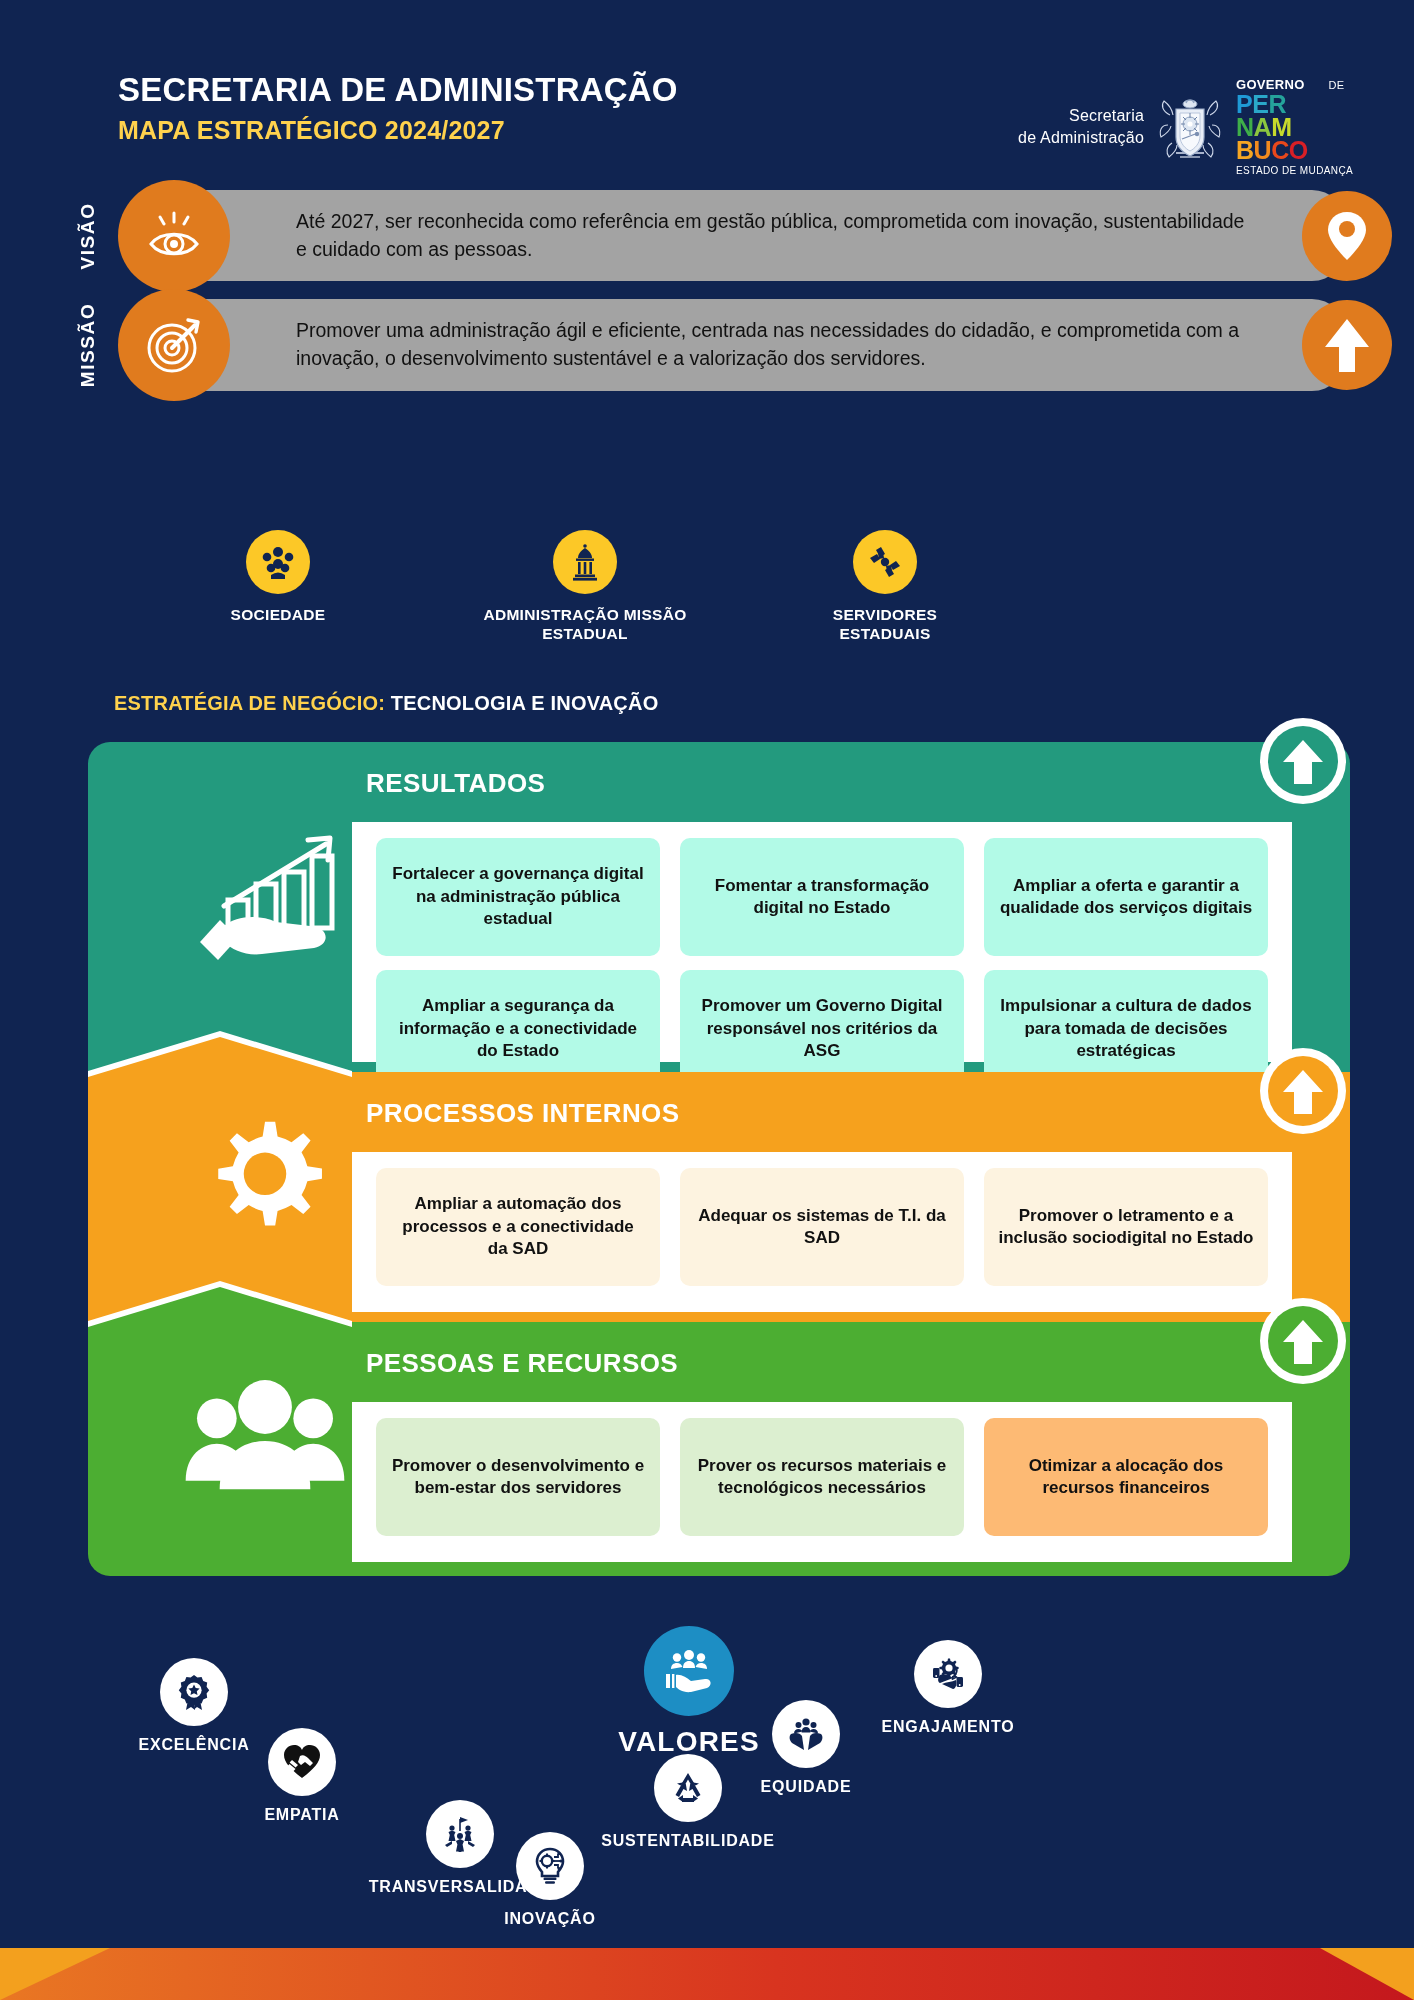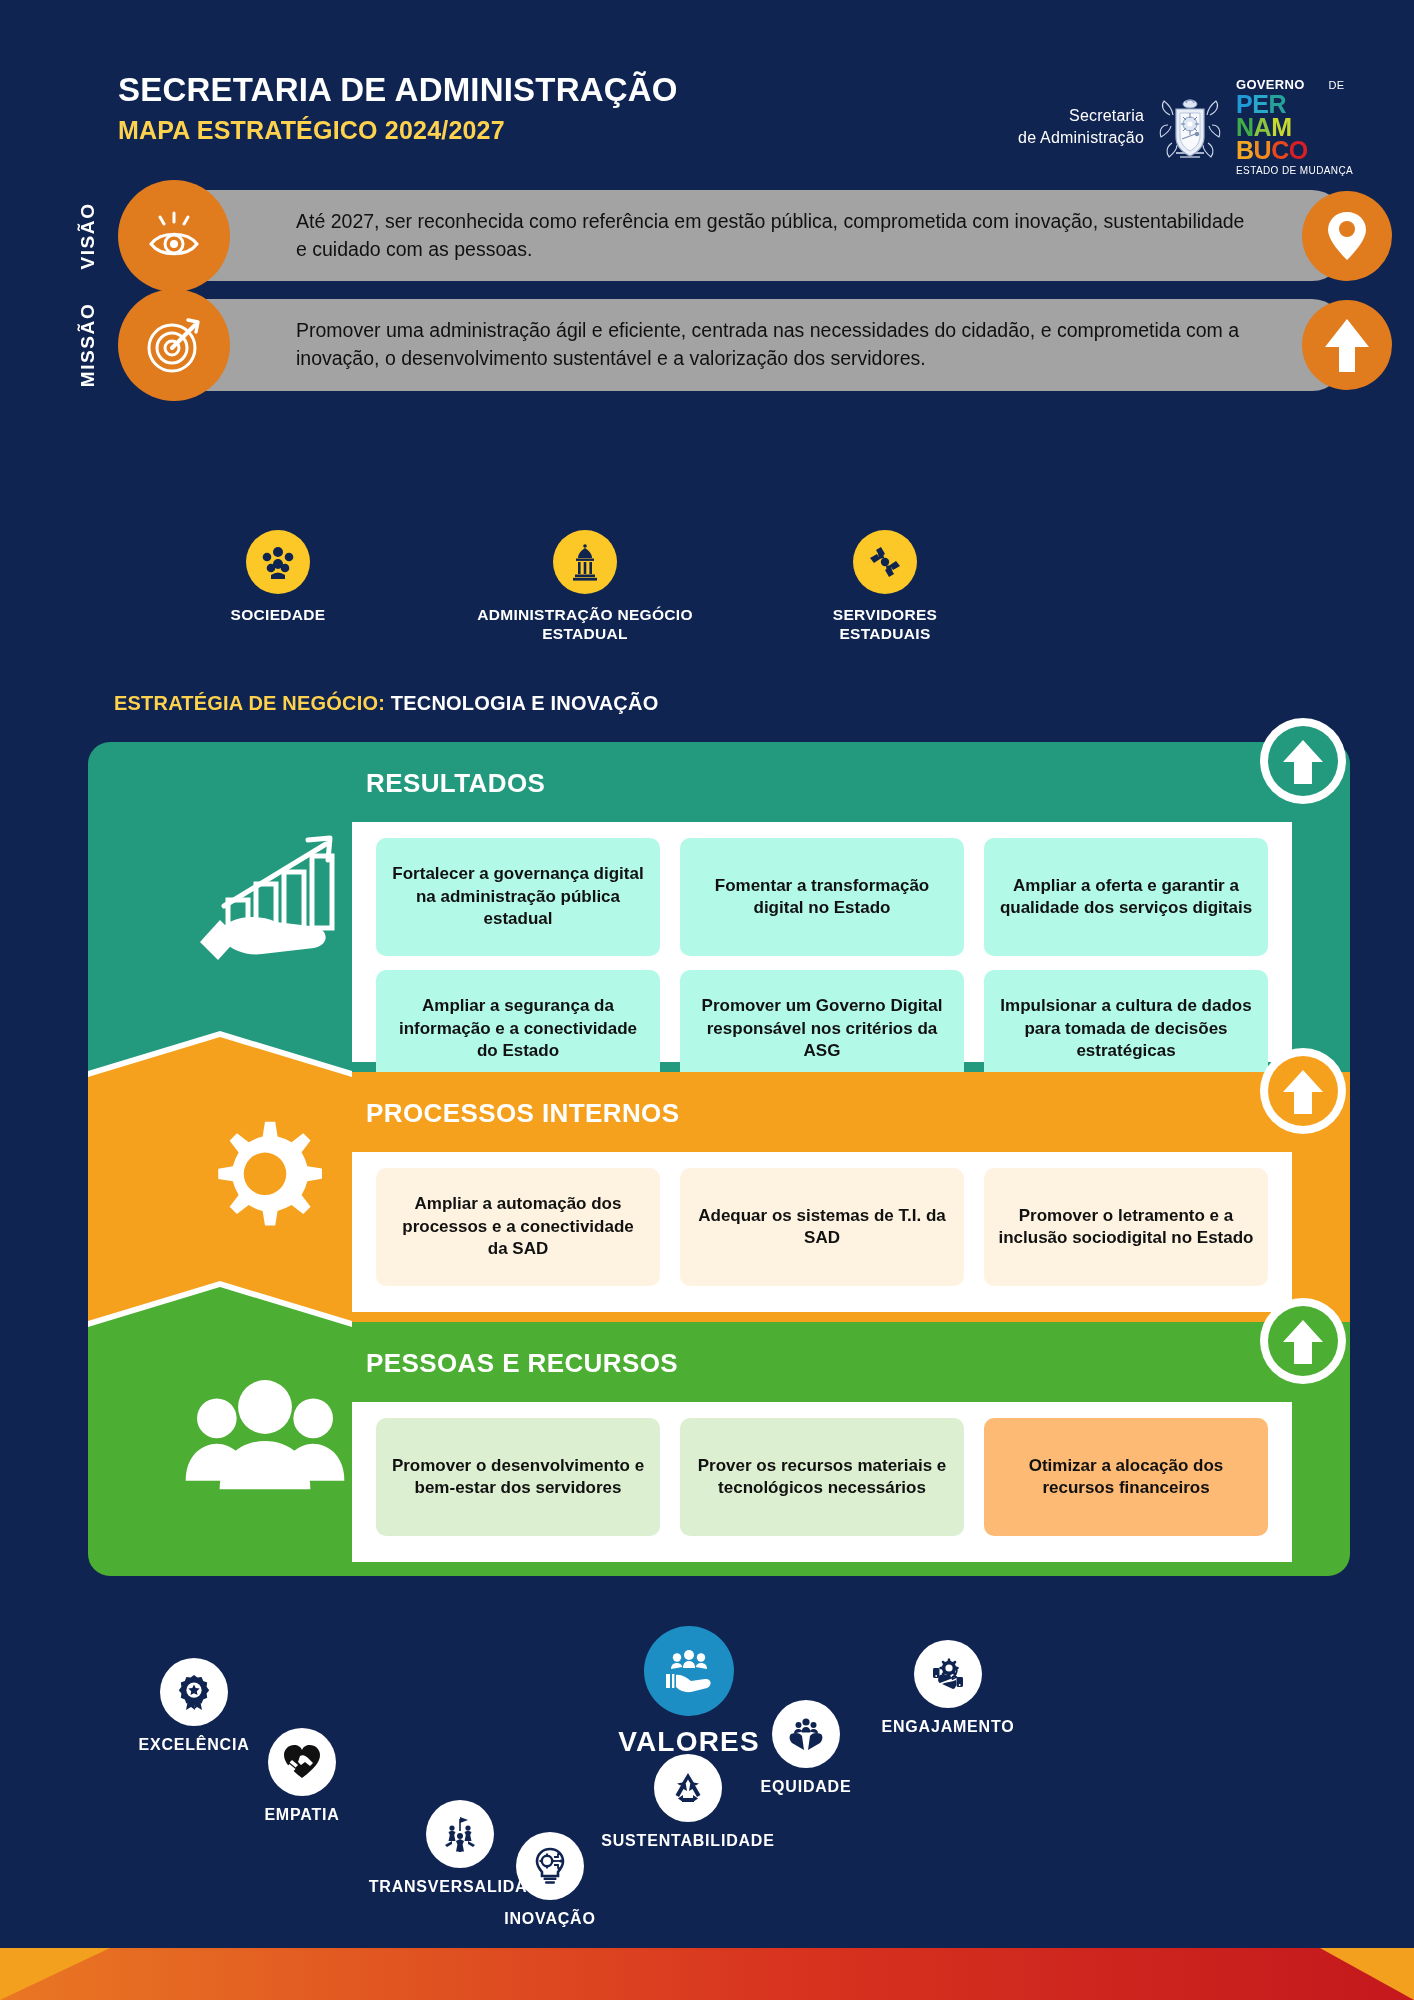--- a/index.html
+++ b/index.html
@@ -295,21 +295,21 @@
         <path d="M16 5 C11 8 9 12 9 15 L23 15 C23 12 21 8 16 5 Z"></path>
         <rect x="7" y="15.5" width="18" height="2.4"></rect>
         <rect x="9" y="19" width="2.6" height="12"></rect>
         <rect x="14.7" y="19" width="2.6" height="12"></rect>
         <rect x="20.4" y="19" width="2.6" height="12"></rect>
         <rect x="6" y="31.5" width="20" height="2.6"></rect>
         <rect x="4" y="34.8" width="24" height="2.8"></rect>
       </svg>
     </div>
     <div class="persp-label">
-      <div>ADMINISTRAÇÃO NEGÓCIO</div>
+      <div>ADMINISTRAÇÃO MISSÃO</div>
       <div>ESTADUAL</div>
     </div>
   </div>
 
   <div class="persp-item" style="left:735px;">
     <div class="persp-circ">
       <svg width="36" height="36" viewBox="0 0 36 36" fill="#102451">
         <path d="M3 14 l7 -4 l3 5 l-6 4 z"></path>
           <path d="M11 9 l5 -1 l1 6 l-5 1 z"></path>
         <path d="M33 22 l-7 4 l-3 -5 l6 -4 z"></path>

